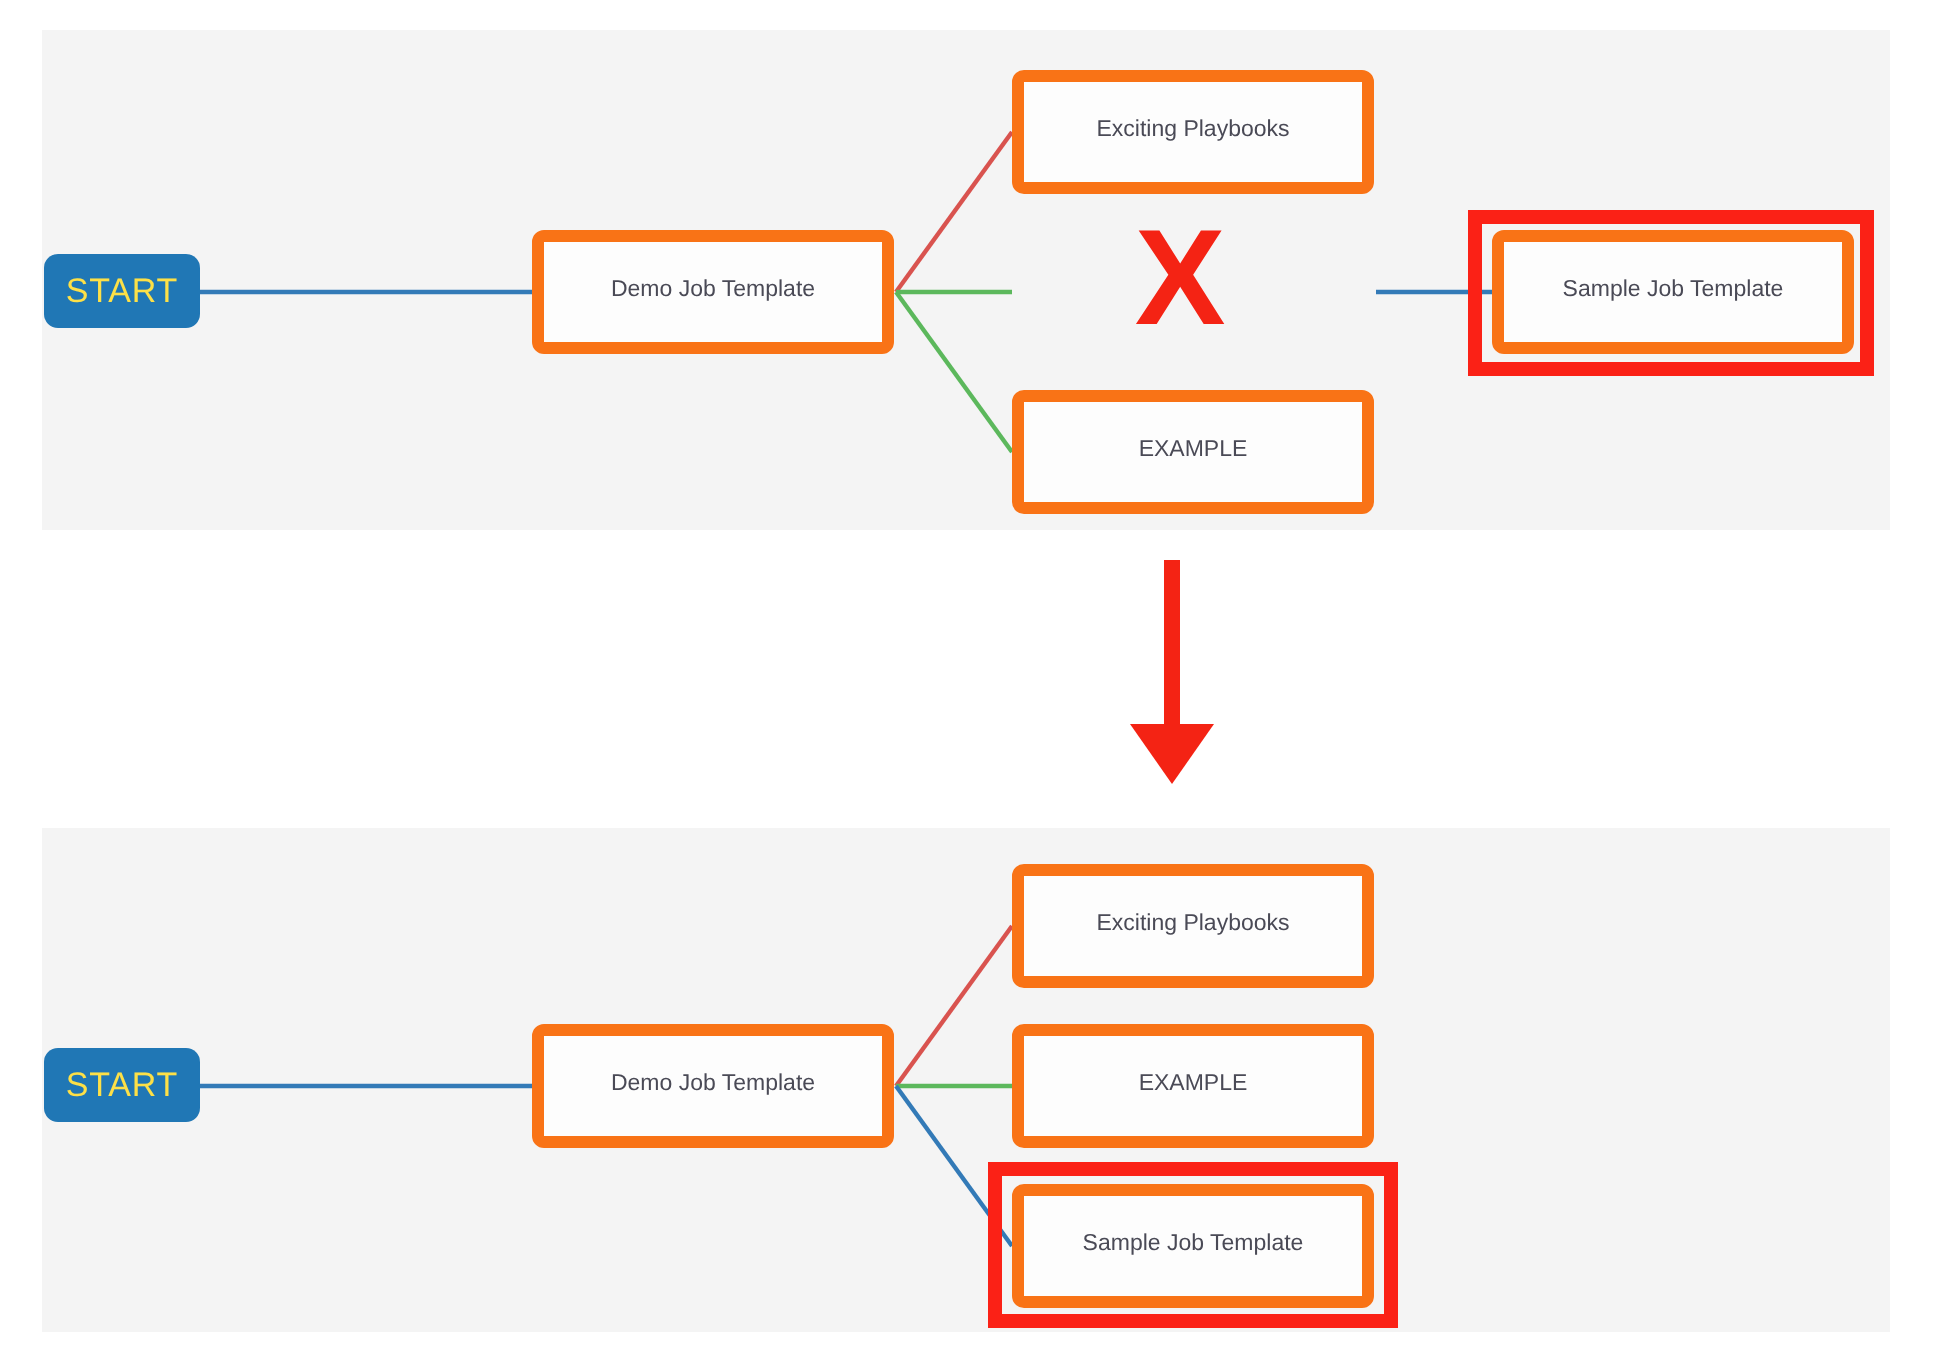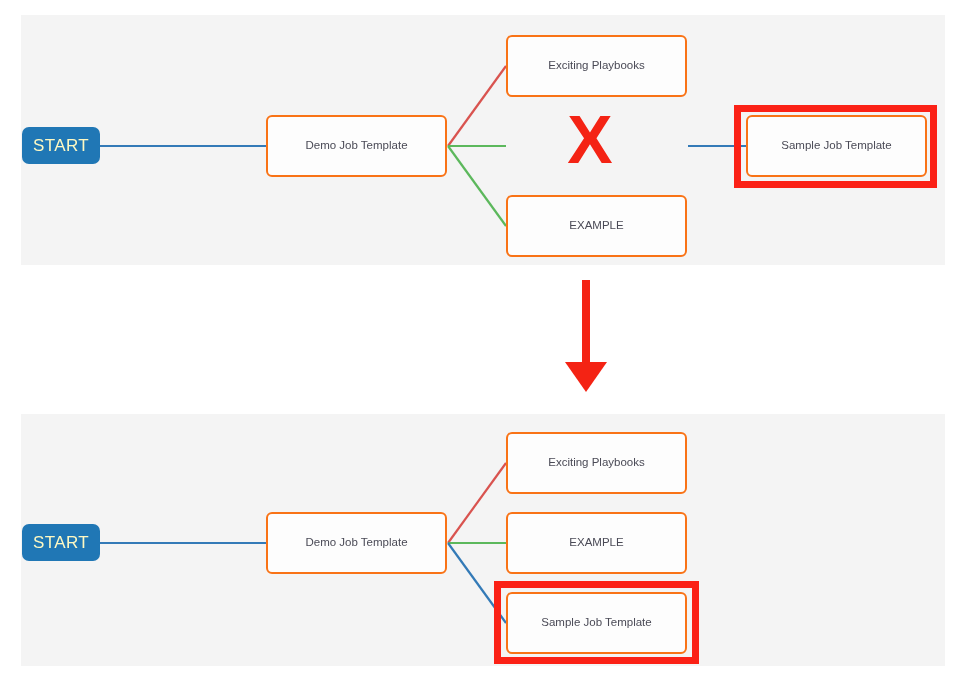--- a/index.html
+++ b/index.html
@@ -39,38 +39,38 @@
     width: 975px;
     height: 682px;
     pointer-events: none;
   }
 
   
   .start-node {
     position: absolute;
     background: #2077b5;
     border-radius: 7px;
-    color: #fef9c3;
+    color: #fde047;
     font-size: 17px;
     letter-spacing: 0.4px;
     display: flex;
     align-items: center;
     justify-content: center;
     box-sizing: border-box;
     width: 78px;
     height: 37px;
   }
   #start-top    { left: 22px; top: 127px; }
   #start-bottom { left: 22px; top: 524px; }
 
   
   .node {
     position: absolute;
     background: #fdfdfd;
-    border: 2px solid #f97316;
+    border: 6px solid #f97316;
     border-radius: 6px;
     box-sizing: border-box;
     display: flex;
     align-items: center;
     justify-content: center;
     color: #4a4a56;
     font-size: 11.5px;
     text-align: center;
     line-height: 1.2;
   }

